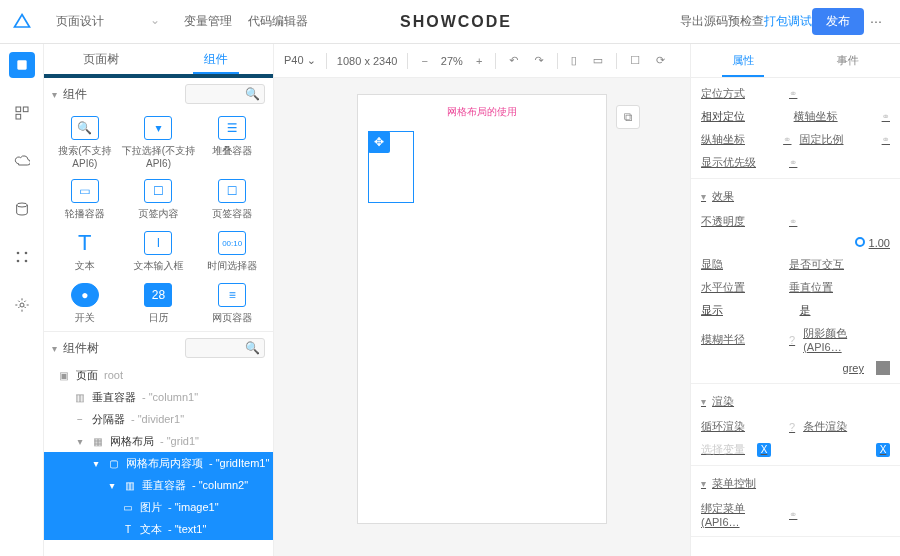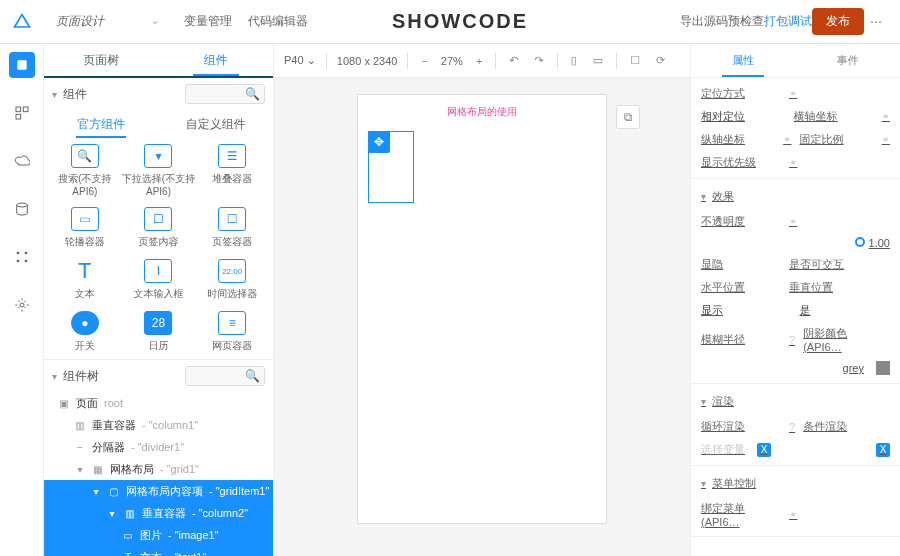--- a/index.html
+++ b/index.html
@@ -1,33 +1,33 @@
 <!DOCTYPE html>
 <html><head>
 <meta charset="utf-8">
 <style>
 * { margin:0; padding:0; box-sizing:border-box; font-family:-apple-system,"PingFang SC","Microsoft YaHei",sans-serif; }
 body { width:900px; height:556px; background:#fff; font-size:12px; color:#333; overflow:hidden; }
 .topbar { height:44px; display:flex; align-items:center; border-bottom:1px solid #e5e5e5; padding:0 12px; gap:16px; }
 .logo { color:#1890ff; }
-.dropdown { display:flex; align-items:flex-start; gap:12px; padding:2px 8px; color:#666; cursor:pointer; min-width:120px;font-style:italic; }
+.dropdown { display:flex; align-items:flex-start; gap:12px; padding:2px 8px; color:#666; cursor:pointer; min-width:120px; }
 .topbar-link { color:#666; cursor:pointer; }
-.brand { font-size:20px; font-weight:600; letter-spacing:2px; margin:0 auto; }
+.brand { font-size:16px; font-weight:600; letter-spacing:2px; margin:0 auto; }
 .topbar-right { display:flex; align-items:center; margin-left:auto; }
-.btn-primary { background:#c2410c; color:#fff; border:none; border-radius:4px; padding:5px 14px; font-size:12px; cursor:pointer; }
+.btn-primary { background:#3b82f6; color:#fff; border:none; border-radius:4px; padding:5px 14px; font-size:12px; cursor:pointer; }
 .link-blue { color:#1890ff; cursor:pointer; }
 .more-btn { padding:0 6px; cursor:pointer; color:#666; }
 
 .main { display:flex; height:512px; }
 .side-rail { width:44px; border-right:1px solid #eee; display:flex; flex-direction:column; align-items:center; padding-top:8px; gap:22px; }
 .rail-ico { width:26px; height:26px; display:flex; align-items:center; justify-content:center; color:#666; cursor:pointer; border-radius:4px; }
 .rail-ico.active { background:#1890ff; color:#fff; }
 
 .left-panel { width:230px; display:flex; flex-direction:column; border-right:1px solid #eee; }
-.tabs { display:flex; height:34px; border-bottom:2px solid #0c4a6e; }
+.tabs { display:flex; height:34px; border-bottom:4px solid #0c4a6e; }
 .tab { flex:1; display:flex; align-items:center; justify-content:center; color:#666; cursor:pointer; position:relative; }
 .tab.active { color:#1890ff; }
 .tab.active::after { content:''; position:absolute; bottom:0; left:30%; right:30%; height:2px; background:#1890ff; }
 .sec-head { display:flex; align-items:center; padding:6px 8px; gap:6px; color:#555; }
 .caret { font-size:10px; color:#999; }
 .search-mini { margin-left:auto; width:80px; height:20px; border:1px solid #ddd; border-radius:3px; background:#f8f8f8; display:flex; align-items:center; justify-content:flex-end; padding-right:4px; color:#bbb; }
 .subtabs { display:flex; height:28px; }
 .subtab { flex:1; display:flex; align-items:center; justify-content:center; color:#666; cursor:pointer; position:relative; }
 .subtab.active { color:#1890ff; }
 .subtab.active::after { content:''; position:absolute; bottom:0; left:28%; right:28%; height:2px; background:#1890ff; }
@@ -151,24 +151,20 @@
       <div class="tab">页面树</div>
       <div class="tab active">组件</div>
     </div>
     <div class="sec-head">
       <span class="caret">▾</span>
       <span>组件</span>
       <div class="search-mini">
           <span>🔍</span>
         </div>
     </div>
-    <div class="subtabs">
-      <div class="subtab active">官方组件</div>
-      <div class="subtab">自定义组件</div>
-    </div>
     <div class="comp-grid">
       <div class="comp">
           <div class="comp-ico">🔍</div>
           <span>搜索(不支持API6)</span>
         </div>
       <div class="comp">
           <div class="comp-ico">▾</div>
           <span>下拉选择(不支持API6)</span>
         </div>
       <div class="comp">
@@ -189,21 +185,21 @@
         </div>
       <div class="comp">
           <div class="comp-ico noborder">T</div>
           <span>文本</span>
         </div>
       <div class="comp">
           <div class="comp-ico">I</div>
           <span>文本输入框</span>
         </div>
       <div class="comp">
-          <div class="comp-ico" style="font-size:8px;">22:00</div>
+          <div class="comp-ico" style="font-size:8px;">00:10</div>
           <span>时间选择器</span>
         </div>
       <div class="comp">
           <div class="comp-ico solid" style="border-radius:12px;">●</div>
           <span>开关</span>
         </div>
       <div class="comp">
           <div class="comp-ico solid">28</div>
           <span>日历</span>
         </div>

